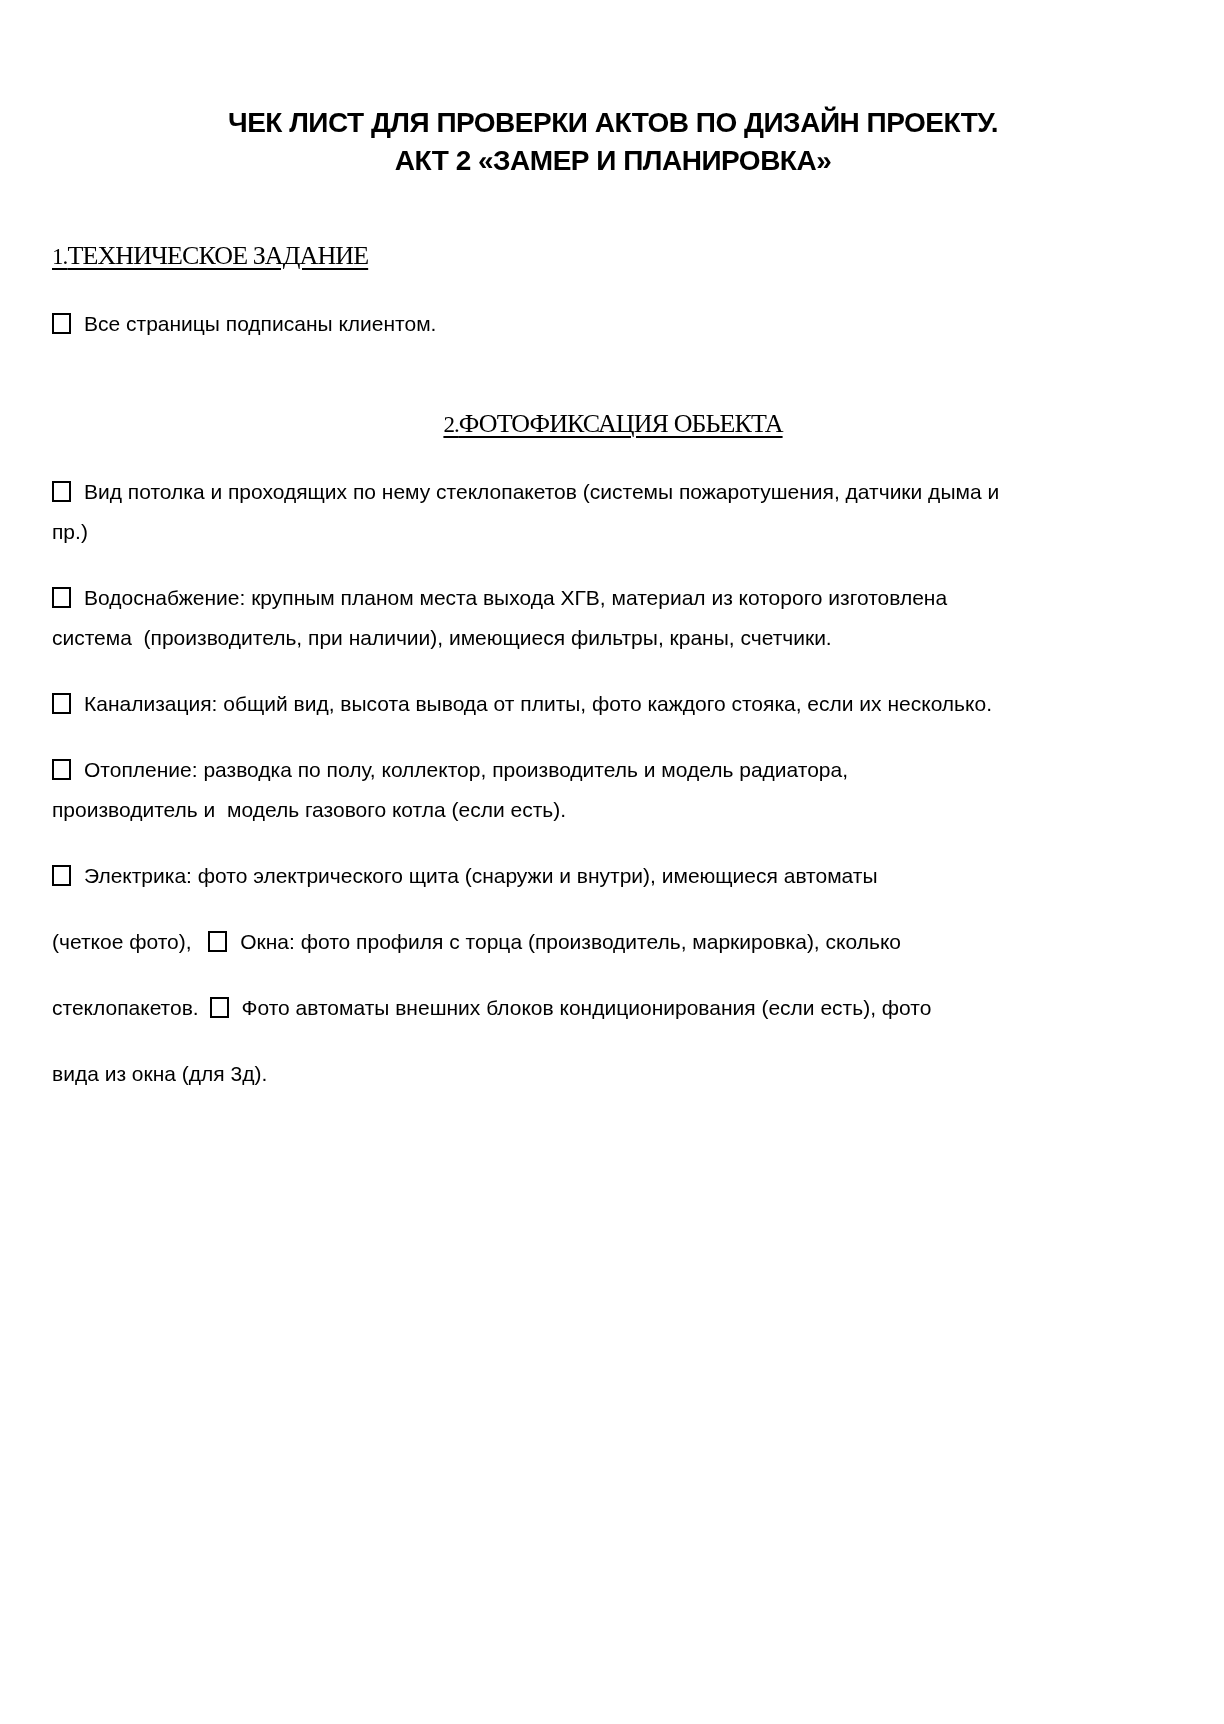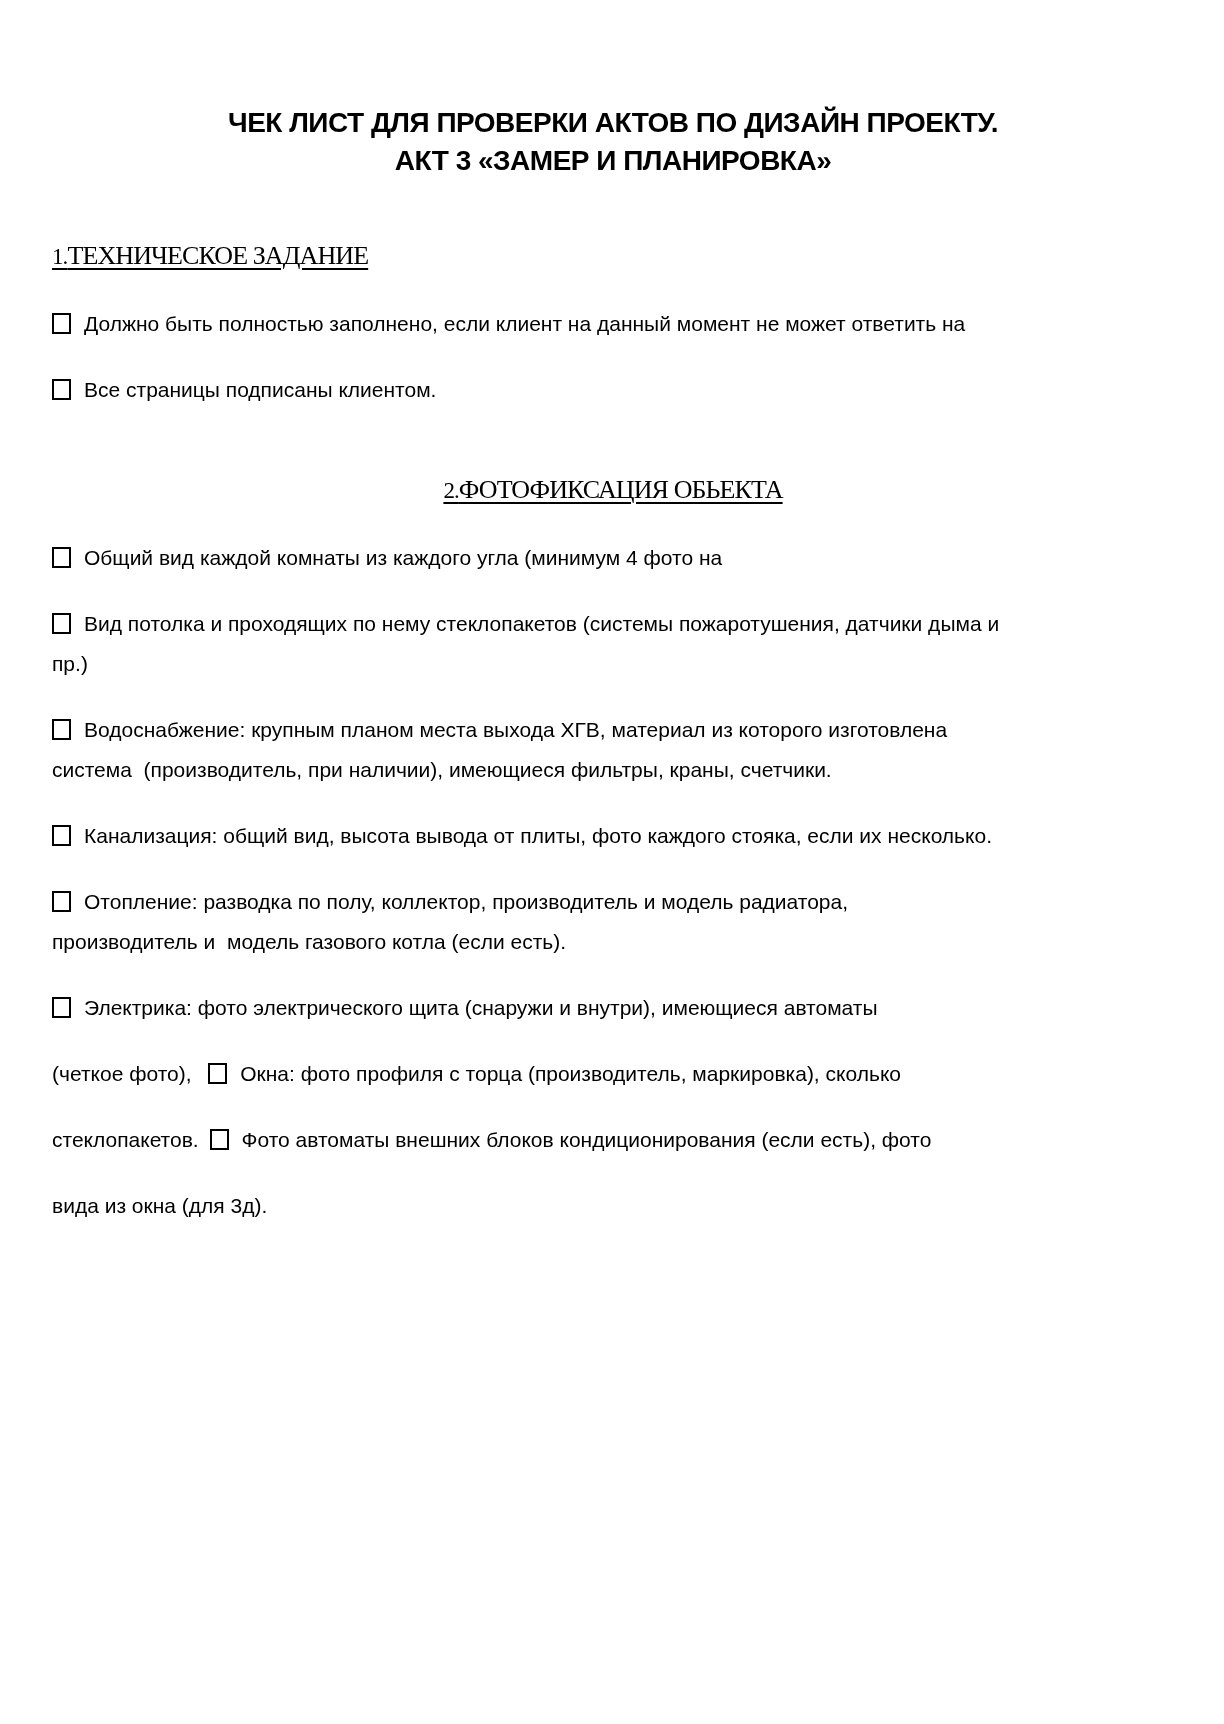--- a/index.html
+++ b/index.html
@@ -59,40 +59,36 @@
     margin-right: 13px;
     cursor: pointer;
   }
   .t-pre + .cb { margin-left: 5px; }
 </style>
 </head>
 <body>
 
 <div class="doc">
 
-  <h1 class="doc-title"><span>ЧЕК ЛИСТ ДЛЯ ПРОВЕРКИ АКТОВ ПО ДИЗАЙН ПРОЕКТУ.</span><br><span>АКТ 3 «ЗАМЕР И ПЛАНИРОВКА»</span></h1>
+  <h1 class="doc-title"><span>ЧЕК ЛИСТ ДЛЯ ПРОВЕРКИ АКТОВ ПО ДИЗАЙН ПРОЕКТУ.</span><br><span>АКТ 2 «ЗАМЕР И ПЛАНИРОВКА»</span></h1>
 
   <section class="section-1">
     <h2 class="section-heading"><span class="heading-inner"><span class="section-number">1.</span><span>ТЕХНИЧЕСКОЕ ЗАДАНИЕ</span></span></h2>
 
     <div class="para">
-      <div class="line"><span class="cb"></span><span>Должно быть полностью заполнено, если клиент на данный момент не может ответить на</span></div>
     </div>
 
     <div class="para">
       <div class="line"><span class="cb"></span><span>Все страницы подписаны клиентом.</span></div>
     </div>
   </section>
 
   <section class="section-2">
     <h2 class="section-heading"><span class="heading-inner"><span class="section-number">2.</span><span>ФОТОФИКСАЦИЯ ОБЬЕКТА</span></span></h2>
 
-    <div class="para">
-      <div class="line"><span class="cb"></span><span>Общий вид каждой комнаты из каждого угла (минимум 4 фото на</span></div>
-    </div>
 
 
     <div class="para">
       <div class="line"><span class="cb"></span><span>Вид потолка и проходящих по нему стеклопакетов (системы пожаротушения, датчики дыма и</span></div>
       <div class="line"><span>пр.)</span></div>
     </div>
 
     <div class="para">
       <div class="line"><span class="cb"></span><span>Водоснабжение: крупным планом места выхода ХГВ, материал из которого изготовлена</span></div>
       <div class="line"><span>система  (производитель, при наличии), имеющиеся фильтры, краны, счетчики.</span></div>

